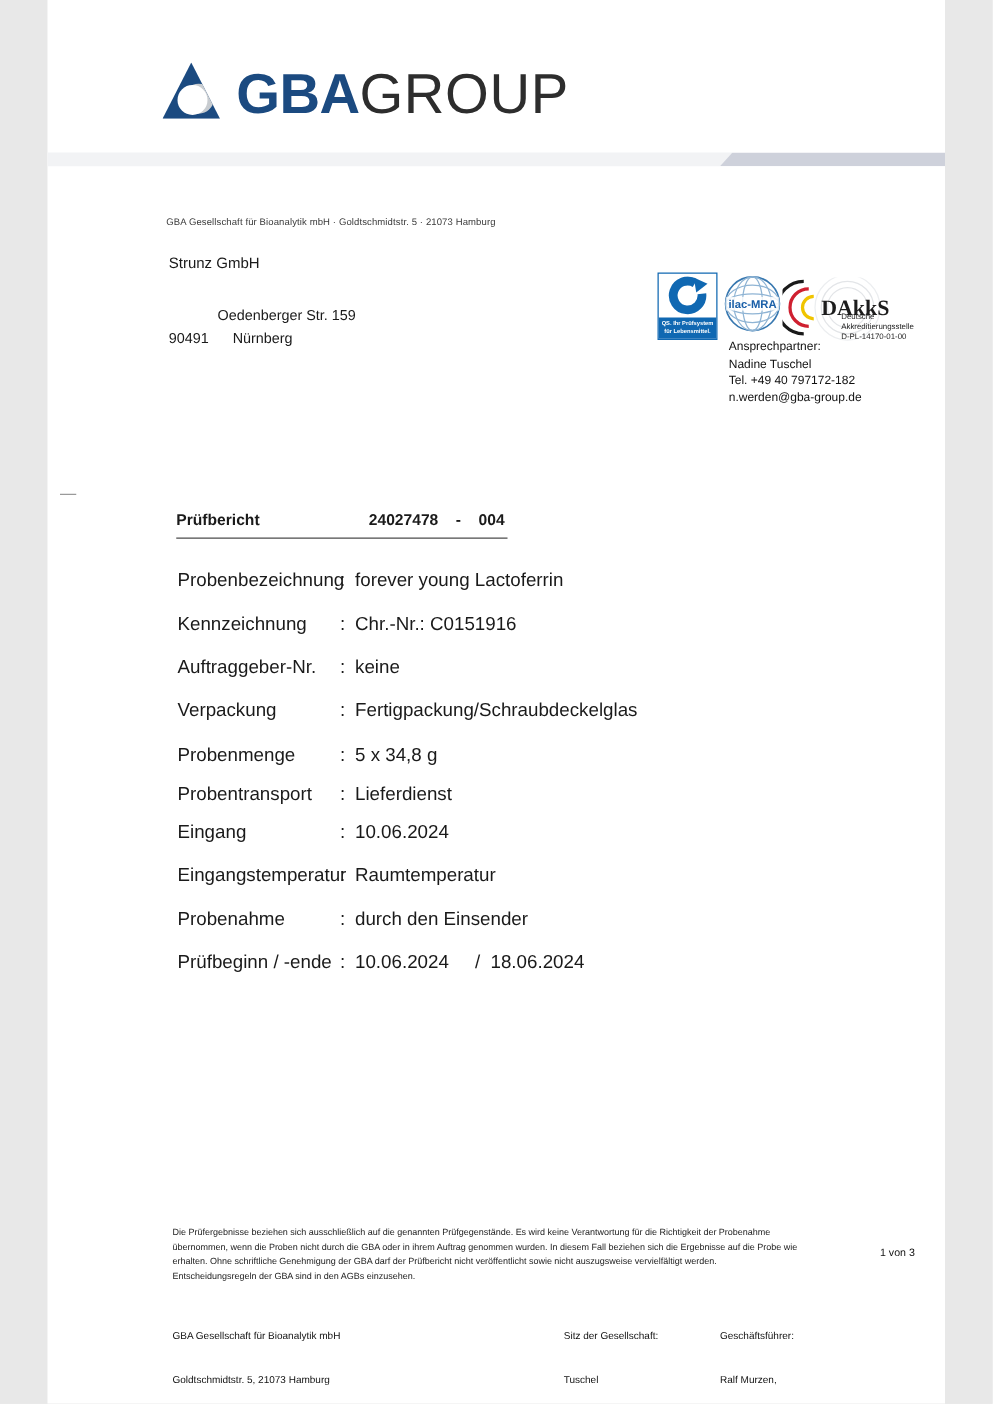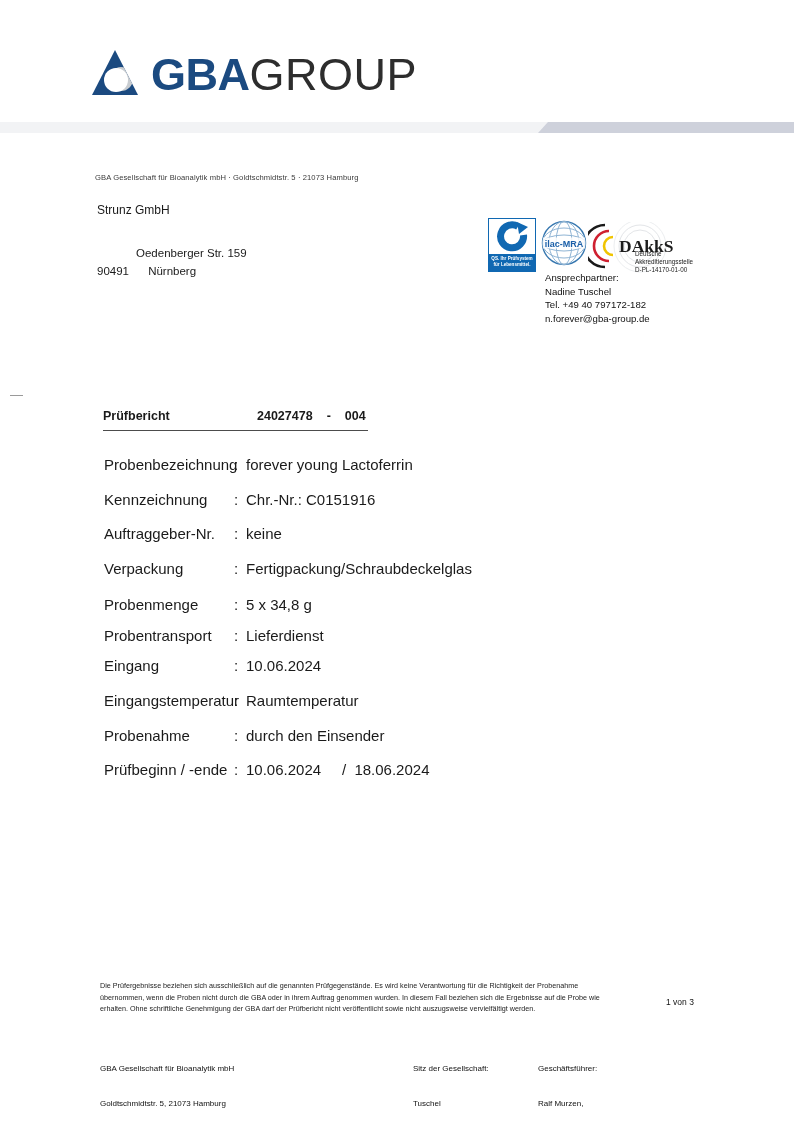--- a/index.html
+++ b/index.html
@@ -1,17 +1,17 @@
 <!DOCTYPE html>
 <html><head>
 <meta charset="utf-8">
 <style>
   html,body { margin:0; padding:0; background:#e8e8e8; }
   .page {
-    position:relative; width:794px; height:1123px; margin:0 auto;
+    position:relative; width:718px; height:1123px; margin:0 auto;
     background:#ffffff; overflow:hidden;
     font-family:"Liberation Sans", sans-serif; color:#1a1a1a;
   }
   
   .logo { position:absolute; left:92px; top:50px; display:flex; align-items:flex-end; }
   .logo-icon { display:block; }
   .logo-text { font-size:45px; line-height:40px; margin-left:13px; letter-spacing:-0.5px; white-space:nowrap; }
   .logo-gba { font-weight:700; color:#1b4a80; }
   .logo-group { font-weight:400; color:#2d2d2d; letter-spacing:0.5px; }
   
@@ -121,21 +121,21 @@
   <div class="dakks-sub">
     <div>Deutsche</div>
     <div>Akkreditierungsstelle</div>
     <div>D-PL-14170-01-00</div>
   </div>
 
   <div class="contact">
     <div>Ansprechpartner:</div>
     <div>Nadine Tuschel</div>
     <div>Tel. +49 40 797172-182</div>
-    <div>n.forever@gba-group.de</div>
+    <div>n.werden@gba-group.de</div>
   </div>
 
   <div class="foldmark"></div>
 
   <div class="title">Prüfbericht</div>
   <div class="title-number">
     <span>24027478</span>
     <span class="sep">-</span>
     <span>004</span>
   </div>
@@ -189,20 +189,21 @@
   <div class="frow" style="top:761px">
     <span class="lbl">Prüfbeginn / -ende</span>
     <span class="colon">:</span>
     <span class="val">10.06.2024     /  18.06.2024</span>
   </div>
 
   <div class="disclaimer">
     <div>Die Prüfergebnisse beziehen sich ausschließlich auf die genannten Prüfgegenstände. Es wird keine Verantwortung für die Richtigkeit der Probenahme</div>
     <div>übernommen, wenn die Proben nicht durch die GBA oder in ihrem Auftrag genommen wurden. In diesem Fall beziehen sich die Ergebnisse auf die Probe wie</div>
     <div>erhalten. Ohne schriftliche Genehmigung der GBA darf der Prüfbericht nicht veröffentlicht sowie nicht auszugsweise vervielfältigt werden.</div>
+    <div>Entscheidungsregeln der GBA sind in den AGBs einzusehen.</div>
   </div>
   <div class="pageno">1 von 3</div>
 
   <div class="fcol fcol-1">
     <div>GBA Gesellschaft für Bioanalytik mbH</div>
     <div>Goldtschmidtstr. 5, 21073 Hamburg</div>
     
     
     
     

